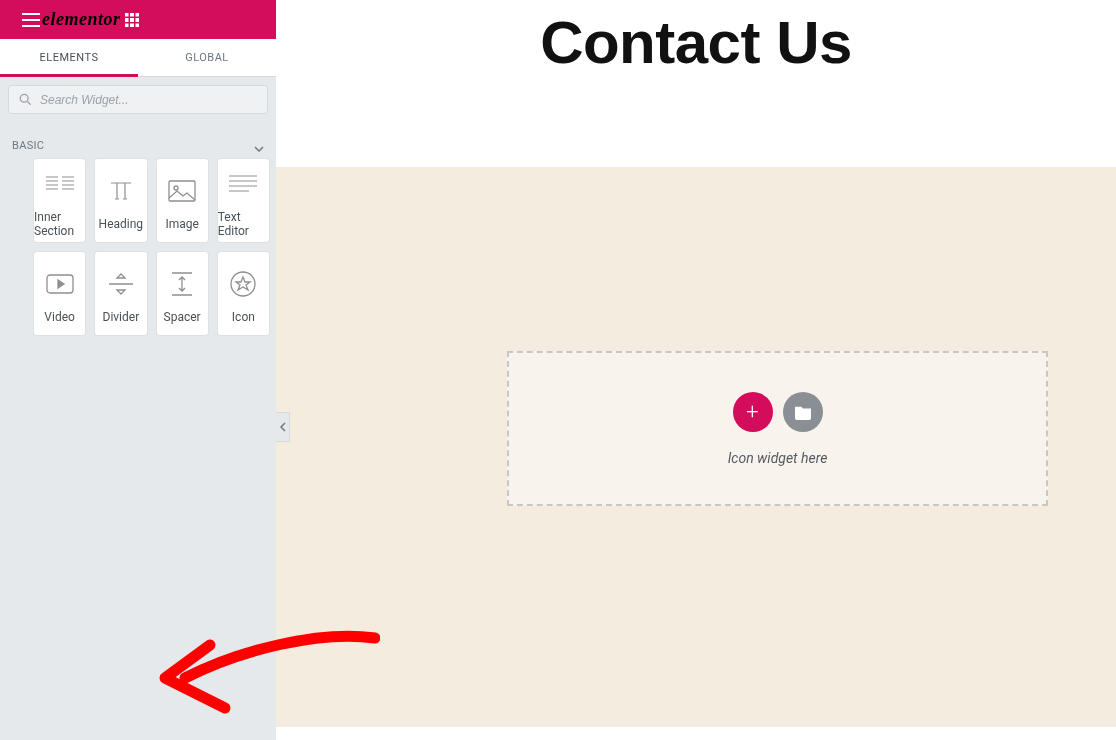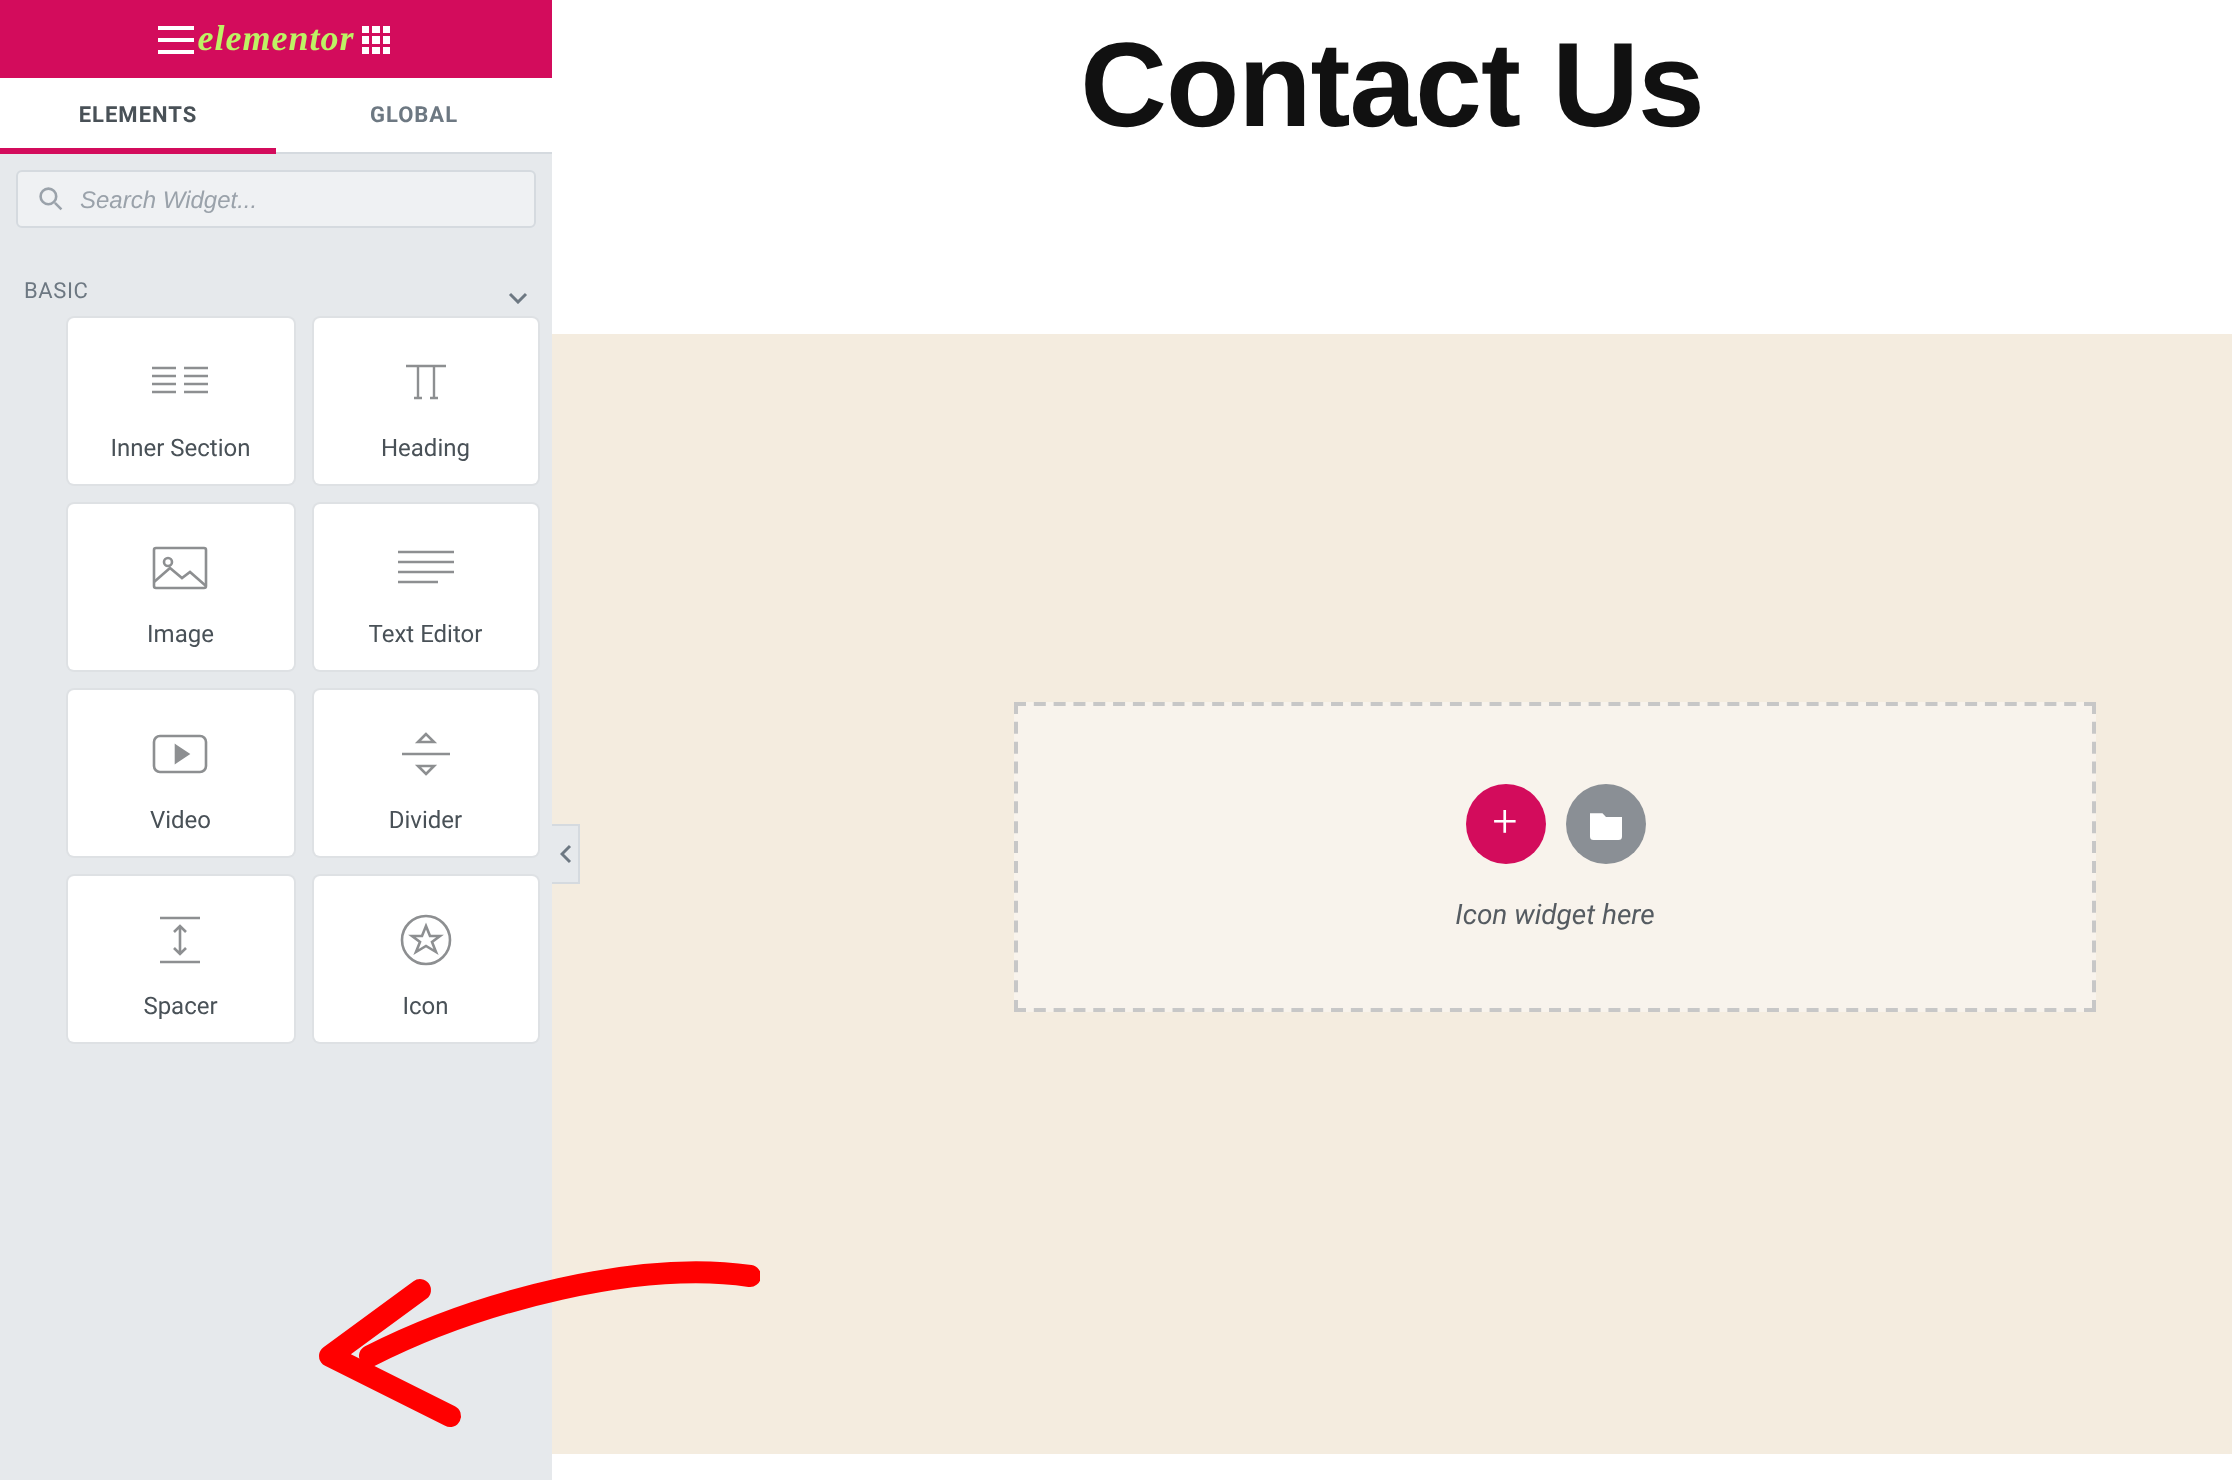--- a/index.html
+++ b/index.html
@@ -9,25 +9,25 @@
   .sidebar {
     position: absolute;
     top: 0; left: 0;
     width: 276px; height: 740px;
     background: #e6e9ec;
   }
 
   .sidebar-header {
     height: 39px;
     background: #d30c5c; 
-    color: #bef264;
+    color: #000000;
     display: flex;
     align-items: center;
-    justify-content: center;
-    padding: 0 10px;
+    justify-content: flex-start;
+    padding: 0 20px;
   }
   .sidebar-header .burger,
   .sidebar-header .dots {
     width: 22px; height: 22px;
     display: flex; align-items: center; justify-content: center;
     cursor: pointer;
   }
   .sidebar-header .burger svg,
   .sidebar-header .dots svg { stroke: #fff; fill: #fff; }
   .sidebar-header .brand {
@@ -41,21 +41,21 @@
   .tabs {
     height: 38px;
     background: #fff;
     display: flex;
     border-bottom: 1px solid #d5dadf;
   }
   .tab {
     flex: 1;
     display: flex; align-items: center; justify-content: center;
     font-size: 11px;
-    font-weight: 700;
+    font-weight: 400;
     letter-spacing: .5px;
     color: #6d7882;
     cursor: pointer;
     position: relative;
   }
   .tab.active { color: #495157; }
   .tab.active::after {
     content: "";
     position: absolute;
     left: 0; right: 0; bottom: -1px;
@@ -94,21 +94,21 @@
     font-size: 11px;
     color: #6d7882;
     letter-spacing: .3px;
     cursor: pointer;
   }
   .category-hdr .chev { display: flex; }
 
   .widgets-grid {
     padding: 7px;
     display: grid;
-    grid-template-columns: 1fr 1fr;
+    grid-template-columns: 1fr 1fr 1fr 1fr;
     gap: 10px;
     margin-left: 27px;
   }
   .widget {
     background: #fff;
     border-radius: 3px;
     height: 83px;
     display: flex;
     flex-direction: column;
     align-items: center;

